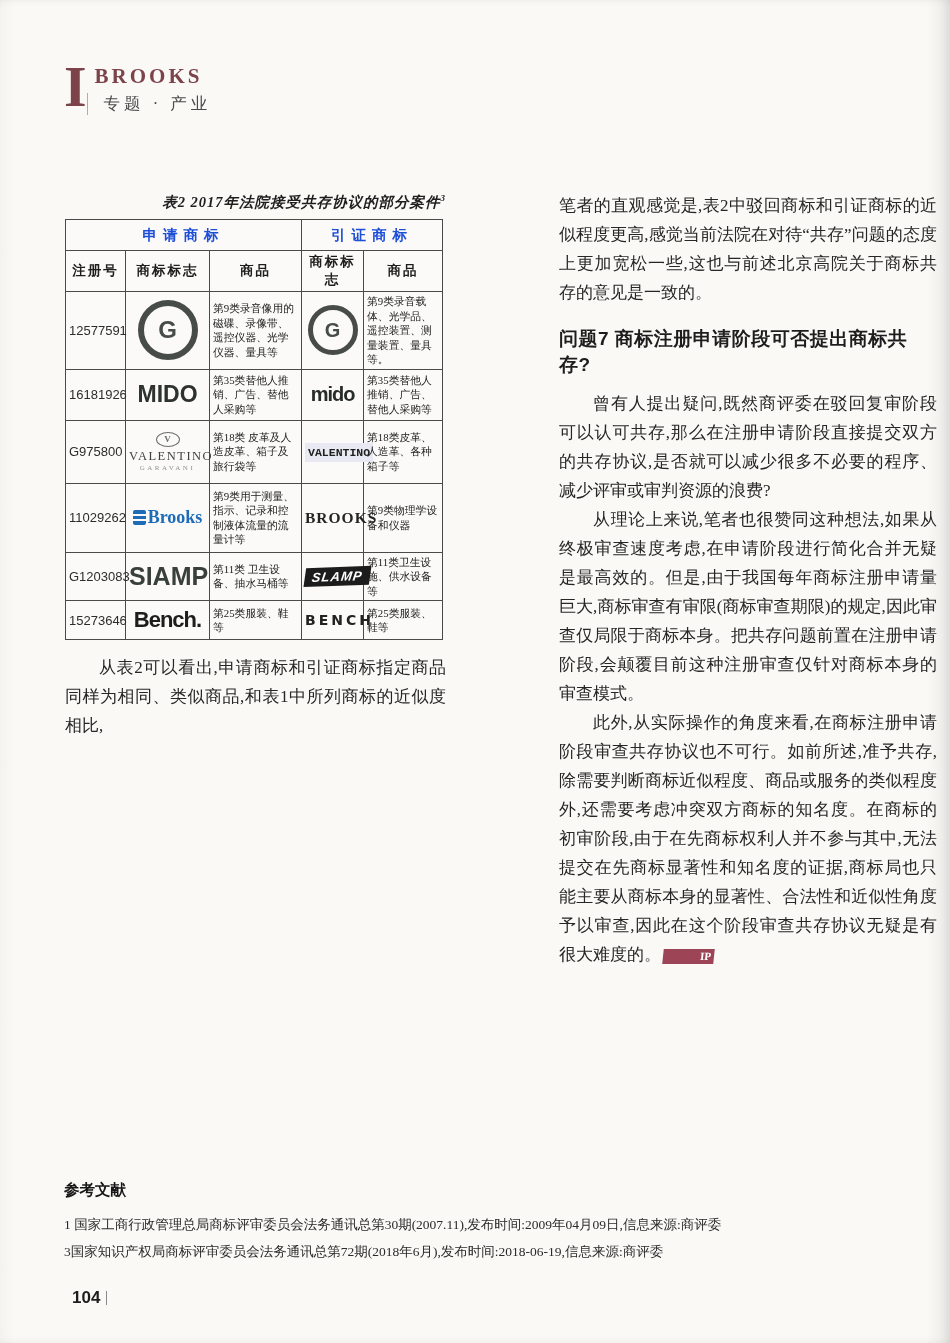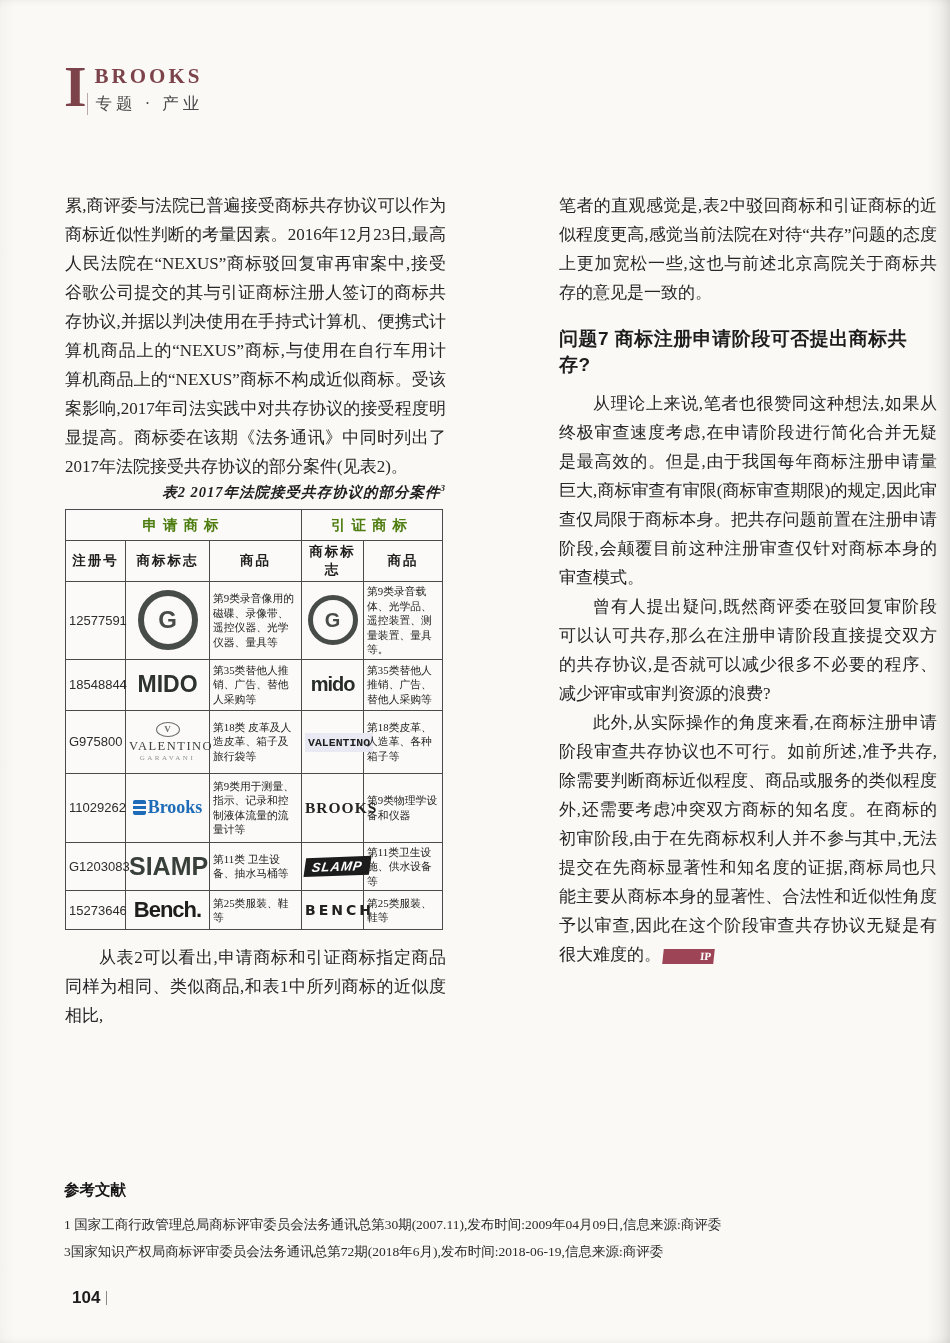--- a/index.html
+++ b/index.html
@@ -19,21 +19,21 @@
     font-family:"Liberation Serif",serif;font-size:58px;line-height:58px;font-weight:bold;
     color:#7c434b;margin-right:8px;
   }
   .header .title-block{padding-top:6px;}
   .mag-title{
     font-family:"Liberation Serif",serif;font-size:21px;letter-spacing:3px;
     color:#7c434b;font-weight:600;
   }
   .mag-section{
     font-size:16.5px;color:#4a4a4a;letter-spacing:4px;margin-top:4px;
-    border-left:1px solid #b9a9ab;padding-left:8px;margin-left:-8px;
+    border-left:1px solid #b9a9ab;padding-left:16px;margin-left:-8px;
   }
   
   .col-left{position:absolute;left:65px;top:191px;width:381px;}
   .col-right{position:absolute;left:559px;top:191px;width:378px;}
   p.body{
     margin:0;font-size:17px;line-height:29px;text-align:justify;
     word-break:break-all;color:#262626;
   }
   p.indent{text-indent:2em;}
   .q-heading{
@@ -44,21 +44,21 @@
   .tbl-caption{
     text-align:right;font-weight:bold;font-style:italic;font-size:14.5px;
     letter-spacing:1px;color:#1e1e1e;margin:2px 0 7px 0;
   }
   .tbl-caption sup{font-size:9px;}
   table.marks{
     border-collapse:collapse;width:377px;table-layout:fixed;
     border:1.5px solid #3a3a3a;background:#fbfaf8;
   }
   table.marks th,table.marks td{border:1px solid #4a4a4a;padding:2px 3px;vertical-align:middle;}
-  th.group{font-size:14.5px;font-weight:bold;letter-spacing:6px;height:26px;color:#4d7c0f;}
+  th.group{font-size:14.5px;font-weight:bold;letter-spacing:6px;height:26px;color:#1d4ed8;}
   th.sub{font-size:13.5px;font-weight:bold;letter-spacing:2px;height:27px;color:#1e1e1e;}
   td.reg{font-family:"Liberation Sans","DejaVu Sans",sans-serif;font-size:13px;vertical-align:top;text-align:left;color:#2c2c2c;}
   td.mark{text-align:center;}
   td.goods{font-size:10.8px;line-height:14.5px;text-align:left;word-break:break-all;color:#222;}
   tr.r1 td{height:72px;} tr.r2 td{height:46px;} tr.r3 td{height:58px;}
   tr.r4 td{height:64px;} tr.r5 td{height:36px;} tr.r6 td{height:34px;}
   
   .logo-g{
     width:48px;height:48px;border:6px solid #474c48;border-radius:50%;margin:2px auto;
     display:flex;align-items:center;justify-content:center;
@@ -125,21 +125,20 @@
 
   <div class="header">
     <span class="big-i">I</span>
     <span class="title-block">
       <div class="mag-title">BROOKS</div>
       <div class="mag-section">专题 · 产业</div>
     </span>
   </div>
 
   <div class="col-left">
-    <p class="body">累,商评委与法院已普遍接受商标共存协议可以作为商标近似性判断的考量因素。2016年12月23日,最高人民法院在“NEXUS”商标驳回复审再审案中,接受谷歌公司提交的其与引证商标注册人签订的商标共存协议,并据以判决使用在手持式计算机、便携式计算机商品上的“NEXUS”商标,与使用在自行车用计算机商品上的“NEXUS”商标不构成近似商标。受该案影响,2017年司法实践中对共存协议的接受程度明显提高。商标委在该期《法务通讯》中同时列出了2017年法院接受共存协议的部分案件(见表2)。</p>
 
     <div class="tbl-caption">
       <span>表2 2017年法院接受共存协议的部分案件</span><sup>3</sup>
     </div>
 
     <table class="marks">
       <colgroup>
         <col style="width:60px">
           <col style="width:84px">
           <col style="width:92px">
@@ -165,21 +164,21 @@
           <td class="mark">
               <div class="logo-g">G</div>
             </td>
           <td class="goods">第9类录音像用的磁碟、录像带、遥控仪器、光学仪器、量具等</td>
           <td class="mark">
               <div class="logo-g small">G</div>
             </td>
           <td class="goods">第9类录音载体、光学品、遥控装置、测量装置、量具等。</td>
         </tr>
         <tr class="r2">
-          <td class="reg">18548844</td>
+          <td class="reg">16181926</td>
           <td class="mark"><span class="mark-mido-caps">MIDO</span></td>
           <td class="goods">第35类替他人推销、广告、替他人采购等</td>
           <td class="mark"><span class="mark-mido-lower">mido</span></td>
           <td class="goods">第35类替他人推销、广告、替他人采购等</td>
         </tr>
         <tr class="r3">
           <td class="reg">G975800</td>
           <td class="mark">
             <div>
               <div class="v-oval">V</div>
@@ -220,22 +219,22 @@
       </tbody>
     </table>
 
     <p class="body indent" style="margin-top:13px;">从表2可以看出,申请商标和引证商标指定商品同样为相同、类似商品,和表1中所列商标的近似度相比,</p>
   </div>
 
 
   <div class="col-right">
     <p class="body">笔者的直观感觉是,表2中驳回商标和引证商标的近似程度更高,感觉当前法院在对待“共存”问题的态度上更加宽松一些,这也与前述北京高院关于商标共存的意见是一致的。</p>
     <div class="q-heading">问题7 商标注册申请阶段可否提出商标共存?</div>
+    <p class="body indent">曾有人提出疑问,既然商评委在驳回复审阶段可以认可共存,那么在注册申请阶段直接提交双方的共存协议,是否就可以减少很多不必要的程序、减少评审或审判资源的浪费?</p>
     <p class="body indent">从理论上来说,笔者也很赞同这种想法,如果从终极审查速度考虑,在申请阶段进行简化合并无疑是最高效的。但是,由于我国每年商标注册申请量巨大,商标审查有审限(商标审查期限)的规定,因此审查仅局限于商标本身。把共存问题前置在注册申请阶段,会颠覆目前这种注册审查仅针对商标本身的审查模式。</p>
-    <p class="body indent">曾有人提出疑问,既然商评委在驳回复审阶段可以认可共存,那么在注册申请阶段直接提交双方的共存协议,是否就可以减少很多不必要的程序、减少评审或审判资源的浪费?</p>
     <p class="body indent"><span>此外,从实际操作的角度来看,在商标注册申请阶段审查共存协议也不可行。如前所述,准予共存,除需要判断商标近似程度、商品或服务的类似程度外,还需要考虑冲突双方商标的知名度。在商标的初审阶段,由于在先商标权利人并不参与其中,无法提交在先商标显著性和知名度的证据,商标局也只能主要从商标本身的显著性、合法性和近似性角度予以审查,因此在这个阶段审查共存协议无疑是有很大难度的。</span><span class="end-mark">IP</span></p>
   </div>
 
   <div class="refs">
     <div class="refs-heading">参考文献</div>
     <p class="ref-item">1 国家工商行政管理总局商标评审委员会法务通讯总第30期(2007.11),发布时间:2009年04月09日,信息来源:商评委</p>
     <p class="ref-item">3国家知识产权局商标评审委员会法务通讯总第72期(2018年6月),发布时间:2018-06-19,信息来源:商评委</p>
   </div>
 
   <div class="pagenum">

